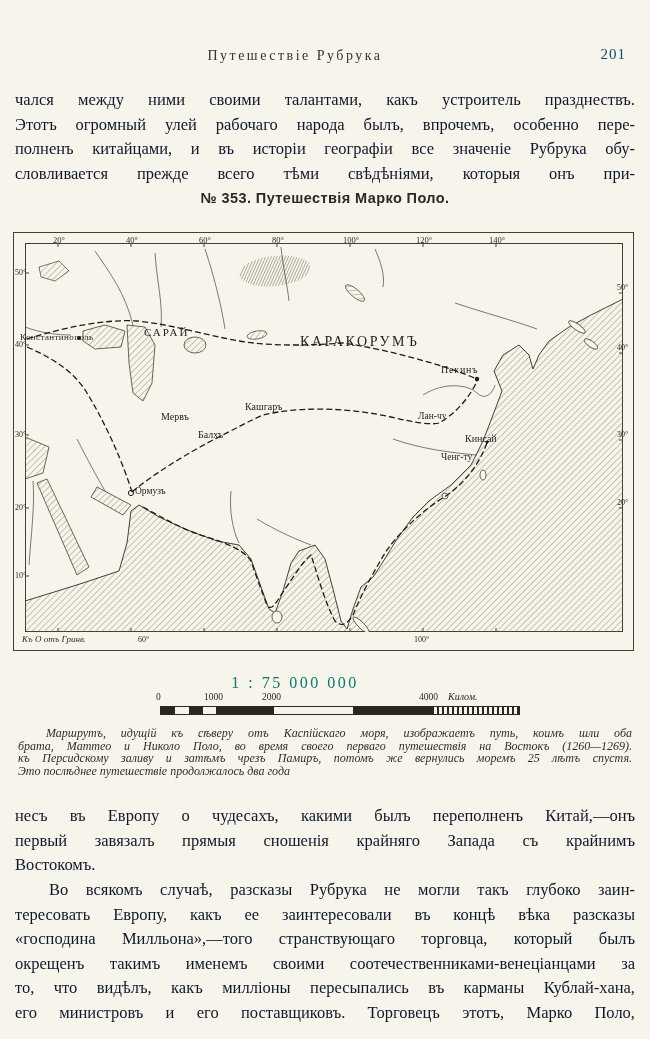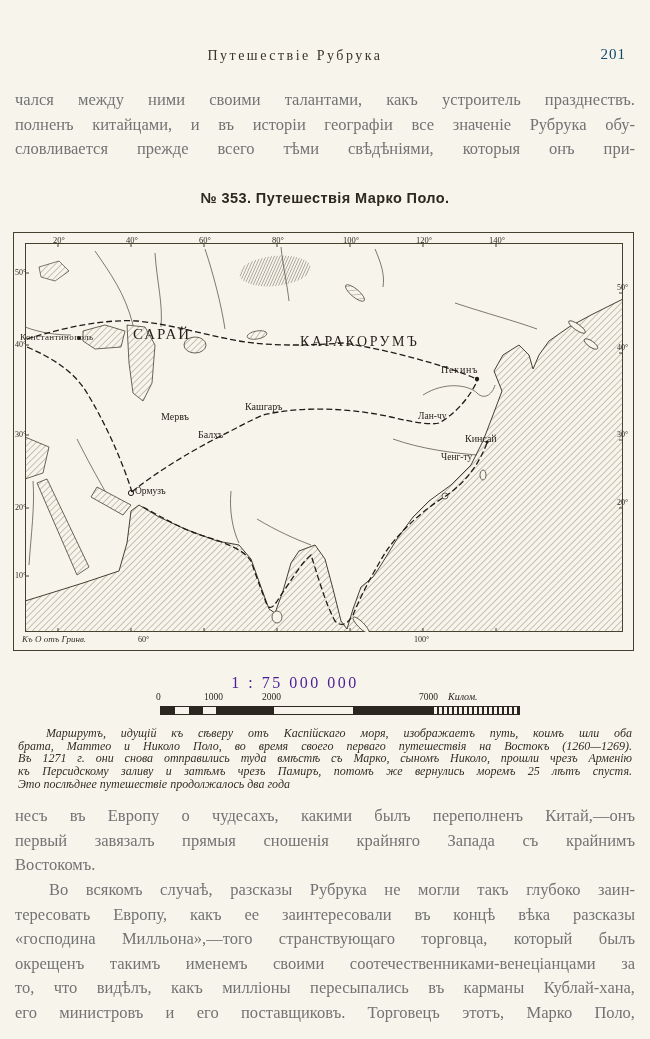--- a/index.html
+++ b/index.html
@@ -1,54 +1,55 @@
 <!DOCTYPE html>
 <html><head>
 <meta charset="utf-8">
 <style>
   html,body{margin:0;padding:0;background:#e9e5da;}
   .page{position:relative;width:650px;height:1039px;background:#f7f4ec;overflow:hidden;
         font-family:"Liberation Serif","DejaVu Serif",serif;color:#322c24;}
   .running{position:absolute;top:48px;left:15px;width:560px;text-align:center;
            font-size:14px;letter-spacing:2.5px;color:#3a342b;}
   .folio{position:absolute;top:46px;right:24px;font-size:15px;letter-spacing:1px;color:#0c4a6e;}
-  .block{position:absolute;left:15px;width:620px;font-size:16.5px;line-height:24.5px;color:#737373;}
+  .block{position:absolute;left:15px;width:620px;font-size:16.5px;line-height:24.5px;color:#0f172a;}
   .jl{text-align:justify;text-align-last:justify;}
   .ll{text-align:left;text-align-last:left;}
   .ind{text-indent:34px;}
   .figtitle{position:absolute;top:190px;left:15px;width:620px;text-align:center;
             font-family:"Liberation Sans","DejaVu Sans",sans-serif;font-weight:bold;
             font-size:14.5px;letter-spacing:.4px;color:#2d2820;}
   .mapfig{position:absolute;left:13px;top:232px;width:621px;height:419px;
           border:1.5px solid #46402f;background:#f7f4ec;box-sizing:border-box;}
   .mapsvg{position:absolute;left:11px;top:10px;}
   .deg{position:absolute;font-size:8.5px;width:28px;text-align:center;color:#2f2a22;}
   .degS{position:absolute;font-size:8px;color:#2f2a22;text-align:right;}
   .place{position:absolute;color:#241f18;white-space:nowrap;}
   .mapnote{position:absolute;font-style:italic;font-size:9px;color:#2f2a22;}
   .ratio{position:absolute;left:160px;top:674px;width:270px;text-align:center;
-         font-size:16px;letter-spacing:2.5px;color:#4c1d95;}
+         font-size:16px;letter-spacing:2.5px;color:#0f766e;}
   .stick{position:absolute;top:692px;font-size:9.5px;color:#2b2620;}
   .sunit{position:absolute;top:691px;font-size:10px;font-style:italic;color:#2b2620;}
   .sbar{position:absolute;left:160px;top:706px;width:360px;height:9px;display:flex;
         border:1px solid #2b2620;box-sizing:border-box;background:#f6f3ea;}
   .caption{position:absolute;left:18px;top:727px;width:614px;font-size:12px;
            line-height:12.7px;color:#332d25;font-style:italic;}
   .cind{text-indent:28px;}
 </style>
 </head>
 <body>
 
 <div class="page">
 
   <div class="running">Путешествіе Рубрука</div>
   <div class="folio">201</div>
 
   <div class="block" style="top:88px">
     <div class="jl">чался между ними своими талантами, какъ устроитель празднествъ.</div>
+    <div class="jl">Этотъ огромный улей рабочаго народа былъ, впрочемъ, особенно пере-</div>
     <div class="jl">полненъ китайцами, и въ исторіи географіи все значеніе Рубрука обу-</div>
     <div class="jl">словливается прежде всего тѣми свѣдѣніями, которыя онъ при-</div>
   </div>
 
   <div class="figtitle">№ 353. Путешествія Марко Поло.</div>
 
   <div class="mapfig">
     <svg class="mapsvg" width="598" height="389" viewBox="0 0 598 389">
       <defs>
         <pattern id="hatch" width="4.5" height="4.5" patternUnits="userSpaceOnUse" patternTransform="rotate(45)">
@@ -139,50 +140,49 @@
     <span class="degS" style="left:603px;top:50px">50°</span>
     <span class="degS" style="left:603px;top:110px">40°</span>
     <span class="degS" style="left:603px;top:197px">30°</span>
     <span class="degS" style="left:603px;top:265px">20°</span>
 
     <span class="mapnote" style="left:8px;top:401px">Къ О отъ Гринв.</span>
     <span class="degS" style="left:124px;top:402px">60°</span>
     <span class="degS" style="left:400px;top:402px">100°</span>
 
     <span class="place" style="left:6px;top:99px;font-size:9px;letter-spacing:.4px">Константинополь</span>
-    <span class="place" style="left:119px;top:93px;font-size:15px;letter-spacing:2px">САРАЙ</span>
+    <span class="place" style="left:130px;top:93px;font-size:11px;letter-spacing:2px">САРАЙ</span>
     <span class="place" style="left:286px;top:101px;font-size:14px;letter-spacing:2.5px">КАРАКОРУМЪ</span>
     <span class="place" style="left:427px;top:131px;font-size:10px;letter-spacing:.8px">Пекинъ</span>
     <span class="place" style="left:147px;top:178px;font-size:10px">Мервъ</span>
     <span class="place" style="left:231px;top:168px;font-size:10px">Кашгаръ</span>
     <span class="place" style="left:184px;top:196px;font-size:10px">Балхъ</span>
     <span class="place" style="left:404px;top:178px;font-size:9.5px">Лан-чу</span>
     <span class="place" style="left:451px;top:200px;font-size:10px">Кинсай</span>
     <span class="place" style="left:427px;top:219px;font-size:9.5px">Ченг-ту</span>
     <span class="place" style="left:121px;top:253px;font-size:9.5px">Ормузъ</span>
   </div>
 
   <div class="ratio">1 : 75 000 000</div>
   <span class="stick" style="left:156px">0</span>
   <span class="stick" style="left:204px">1000</span>
   <span class="stick" style="left:262px">2000</span>
-  <span class="stick" style="left:419px">7000</span>
+  <span class="stick" style="left:419px">4000</span>
   <span class="sunit" style="left:448px">Килом.</span>
   <div class="sbar">
     <div style="width:55px;background:repeating-linear-gradient(90deg,#2b2620 0 14px,#f6f3ea 14px 28px)"></div>
     <div style="width:57px;background:#2b2620"></div>
     <div style="width:79px;background:#f6f3ea;border-left:1px solid #2b2620"></div>
     <div style="width:79px;background:#2b2620"></div>
     <div style="flex:1;background:repeating-linear-gradient(90deg,#2b2620 0 2px,#f6f3ea 2px 5px)"></div>
   </div>
 
   <div class="caption">
     <div class="jl cind">Маршрутъ, идущій къ сѣверу отъ Каспійскаго моря, изображаетъ путь, коимъ шли оба</div>
     <div class="jl">брата, Маттео и Николо Поло, во время своего перваго путешествія на Востокъ (1260—1269).</div>
-    <div class="jl">Въ 1271 г. они снова отправились туда вмѣстѣ съ Марко, сыномъ Николо, прошли чрезъ Арменію</div>
     <div class="jl">къ Персидскому заливу и затѣмъ чрезъ Памиръ, потомъ же вернулись моремъ 25 лѣтъ спустя.</div>
     <div class="ll">Это послѣднее путешествіе продолжалось два года</div>
   </div>
 
   <div class="block" style="top:804px">
     <div class="jl">несъ въ Европу о чудесахъ, какими былъ переполненъ Китай,—онъ</div>
     <div class="jl">первый завязалъ прямыя сношенія крайняго Запада съ крайнимъ</div>
     <div class="ll">Востокомъ.</div>
   </div>
   <div class="block" style="top:878px">

